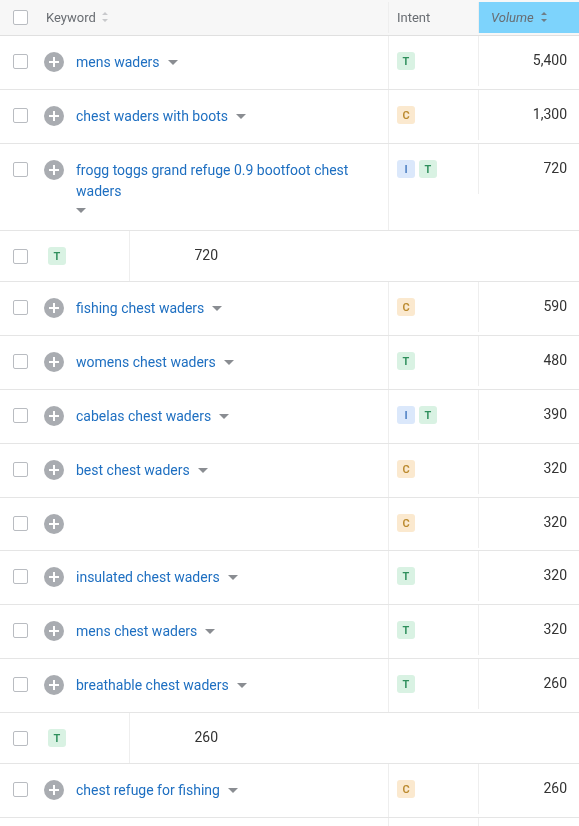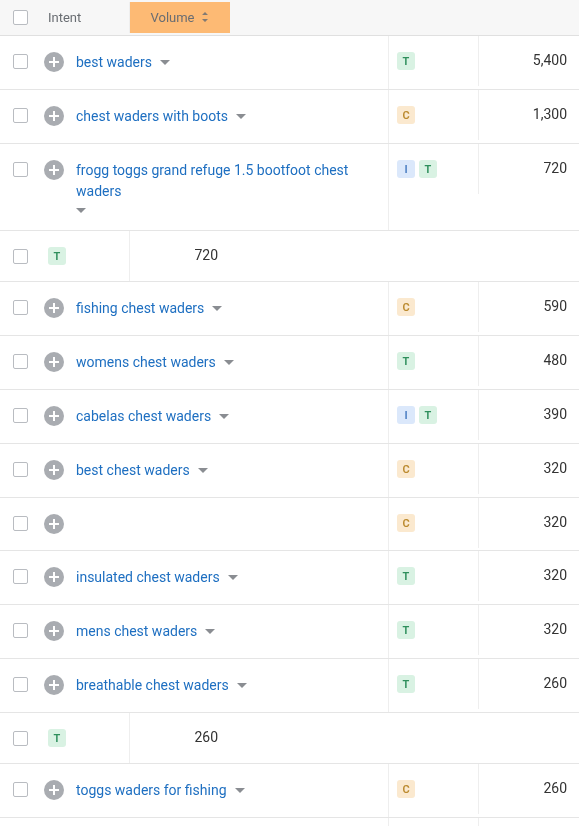--- a/index.html
+++ b/index.html
@@ -57,24 +57,25 @@
   .col-volume {
     width: 100px;
     flex: 0 0 100px;
     display: flex;
     align-items: center;
     justify-content: flex-end;
     padding: 16px 12px;
     background: #fff;
   }
   .header .col-volume {
-    background: #fdba74;
+    background: #7dd3fc;
     padding: 8px 12px;
-    justify-content: center;
+    justify-content: flex-start;
     gap: 4px;
+    font-style: italic;
   }
   .checkbox {
     width: 15px;
     height: 15px;
     border: 1.5px solid #b9bcc1;
     border-radius: 2px;
     background: #fff;
     cursor: pointer;
   }
   .add-icon {
@@ -144,20 +145,30 @@
 </style>
 </head>
 <body>
 
 <div class="table">
 
   <div class="row header">
     <div class="col-check">
       <div class="checkbox"></div>
     </div>
+    <div class="col-keyword">
+      <div class="header-label col-keyword-header-inner">
+        <span>Keyword</span>
+        <span class="sort-icon">
+          <svg width="10" height="10" viewBox="0 0 10 10">
+              <path d="M2 3 L5 0 L8 3 Z M2 7 L5 10 L8 7 Z" fill="#9a9da2"></path>
+            </svg>
+        </span>
+      </div>
+    </div>
     <div class="col-intent">
       <div class="header-label">
         <span>Intent</span>
       </div>
     </div>
     <div class="col-volume">
       <div class="header-label">
         <span>Volume</span>
         <span class="sort-icon active">
           <svg width="10" height="10" viewBox="0 0 10 10">
@@ -173,21 +184,21 @@
         <div class="col-check">
           <div class="checkbox"></div>
         </div>
         <div class="col-keyword">
           <div class="add-icon">
             <svg width="10" height="10" viewBox="0 0 10 10">
               <path d="M4 0h2v4h4v2H6v4H4V6H0V4h4z" fill="#fff"></path>
             </svg>
           </div>
           <div class="keyword-wrap">
-            <span class="keyword-text">best waders</span>
+            <span class="keyword-text">mens waders</span>
             <span class="chevron">
               <svg width="10" height="6" viewBox="0 0 10 6">
                 <path d="M0 0 L5 5 L10 0 Z" fill="#8a8d92"></path>
               </svg>
             </span>
           </div>
         </div>
         <div class="col-intent">
           <div class="intent-badge intent-T">T</div>
         </div>
@@ -225,21 +236,21 @@
         <div class="col-check">
           <div class="checkbox"></div>
         </div>
         <div class="col-keyword">
           <div class="add-icon">
             <svg width="10" height="10" viewBox="0 0 10 10">
               <path d="M4 0h2v4h4v2H6v4H4V6H0V4h4z" fill="#fff"></path>
             </svg>
           </div>
           <div class="keyword-wrap">
-            <span class="keyword-text">frogg toggs grand refuge 1.5 bootfoot chest waders</span>
+            <span class="keyword-text">frogg toggs grand refuge 0.9 bootfoot chest waders</span>
             <span class="chevron">
               <svg width="10" height="6" viewBox="0 0 10 6">
                 <path d="M0 0 L5 5 L10 0 Z" fill="#8a8d92"></path>
               </svg>
             </span>
           </div>
         </div>
         <div class="col-intent">
           <div class="intent-badge intent-I">I</div>
           <div class="intent-badge intent-T">T</div>
@@ -475,21 +486,21 @@
         <div class="col-check">
           <div class="checkbox"></div>
         </div>
         <div class="col-keyword">
           <div class="add-icon">
             <svg width="10" height="10" viewBox="0 0 10 10">
               <path d="M4 0h2v4h4v2H6v4H4V6H0V4h4z" fill="#fff"></path>
             </svg>
           </div>
           <div class="keyword-wrap">
-            <span class="keyword-text">toggs waders for fishing</span>
+            <span class="keyword-text">chest refuge for fishing</span>
             <span class="chevron">
               <svg width="10" height="6" viewBox="0 0 10 6">
                 <path d="M0 0 L5 5 L10 0 Z" fill="#8a8d92"></path>
               </svg>
             </span>
           </div>
         </div>
         <div class="col-intent">
           <div class="intent-badge intent-C">C</div>
         </div>

